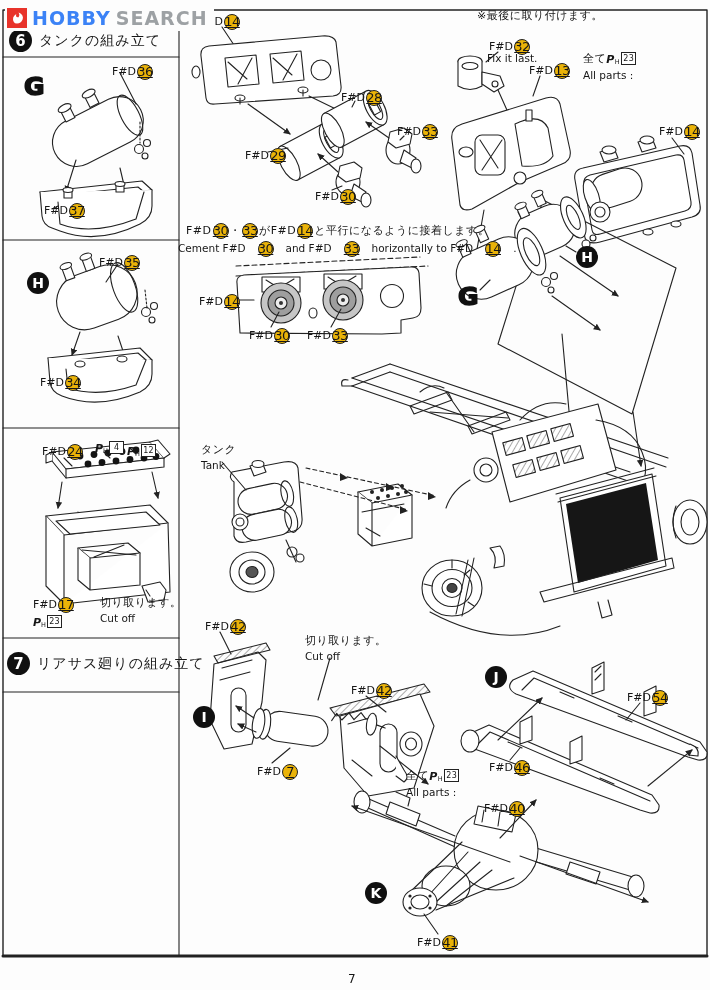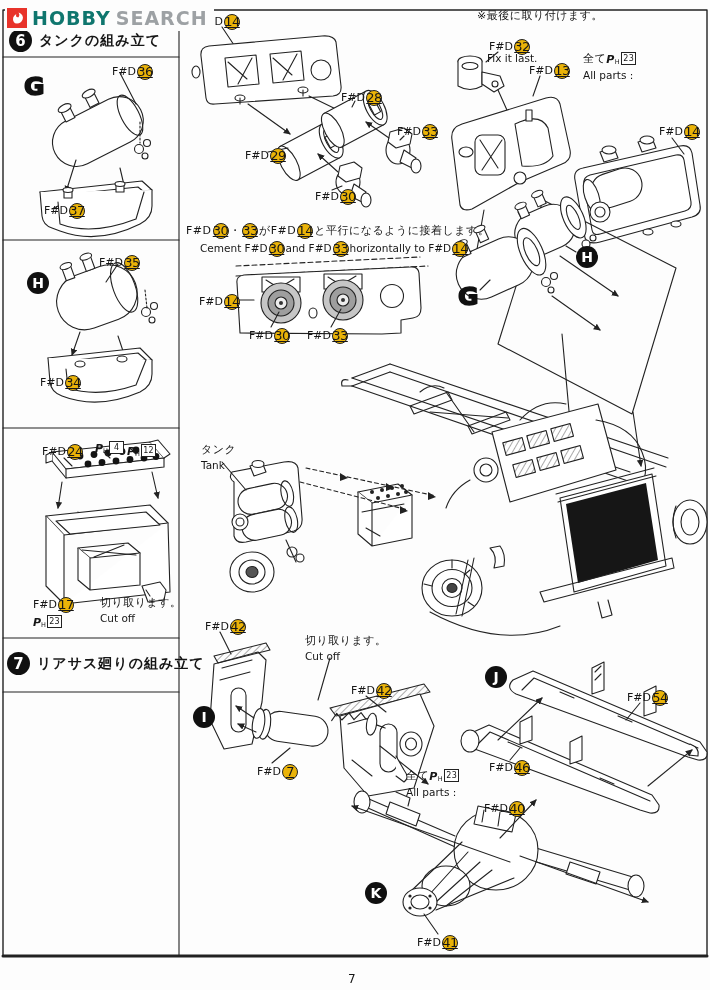--- a/index.html
+++ b/index.html
@@ -19,25 +19,25 @@
   .sq{display:inline-flex;min-width:11px;height:11px;border:1px solid #222;font-size:8px;
       align-items:center;justify-content:center;padding:0 1px;background:#fff;line-height:1;}
   .badge{position:absolute;z-index:4;}
   .badge.disc{width:22px;height:22px;border-radius:50%;background:#101010;color:#fff;
       font-weight:bold;font-size:14px;display:flex;align-items:center;justify-content:center;}
   .badge.plain{font-size:25px;font-weight:bold;color:#101010;line-height:1;
       -webkit-text-stroke:1.6px #101010;}
   .stephead{position:absolute;display:flex;align-items:center;gap:7px;z-index:4;}
   .stepnum{width:23px;height:23px;border-radius:50%;background:#101010;color:#fff;flex:none;
       font-weight:bold;font-size:15px;display:flex;align-items:center;justify-content:center;}
-  .steptitle{font-size:14px;font-weight:bold;letter-spacing:1px;}
+  .steptitle{font-size:14px;font-weight:normal;letter-spacing:1px;}
   #logo{position:absolute;left:5px;top:5px;display:flex;align-items:center;gap:5px;
         background:#fdfdfd;padding:2px 6px 2px 2px;z-index:5;}
   #logo .mark{width:20px;height:20px;background:#e8332a;display:flex;align-items:center;justify-content:center;flex:none;}
-  #logo .hobby{color:#0f766e;font-weight:bold;font-size:19px;letter-spacing:1px;}
+  #logo .hobby{color:#3b82f6;font-weight:bold;font-size:19px;letter-spacing:1px;}
   #logo .search{color:#9da1a4;font-weight:bold;font-size:19px;letter-spacing:1px;}
   #pagenum{position:absolute;left:348px;top:972px;font-size:12px;z-index:3;}
 </style>
 </head>
 <body>
 
 <div id="page">
 
   <svg id="art" viewBox="0 0 710 990" fill="none" stroke="#222" stroke-width="1.1" stroke-linecap="round" stroke-linejoin="round">
     <defs>
@@ -561,21 +561,21 @@
     </div>
     <div class="lbl jp" style="left: 186px; top: 223px;">
       <span>F#D </span>
       <span class="circ">30</span>
       <span>・</span>
       <span class="circ">33</span>
       <span> がF#D </span>
       <span class="circ">14</span>
       <span> と平行になるように接着します。</span>
     </div>
-    <div class="lbl en" style="left: 200px; top: 241px;">
+    <div class="lbl en" style="left: 178px; top: 241px; gap: 11px;">
       <span>Cement F#D </span>
       <span class="circ">30</span>
       <span> and F#D </span>
       <span class="circ">33</span>
       <span> horizontally to F#D </span>
       <span class="circ">14</span>
       <span>.</span>
     </div>
     <div class="lbl " style="left: 199px; top: 294px;">
       <span>F#D </span>

